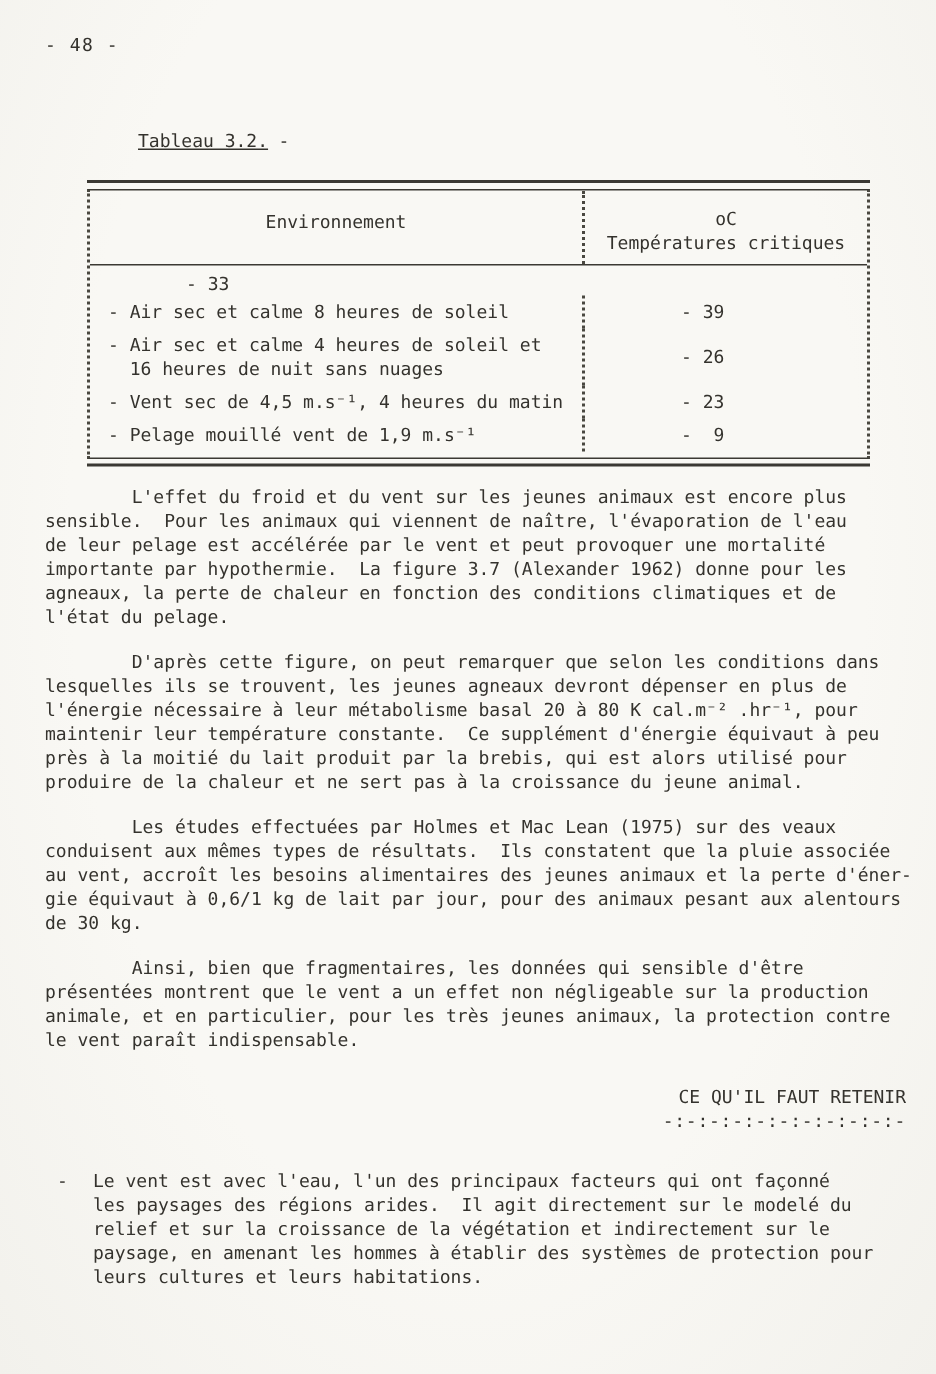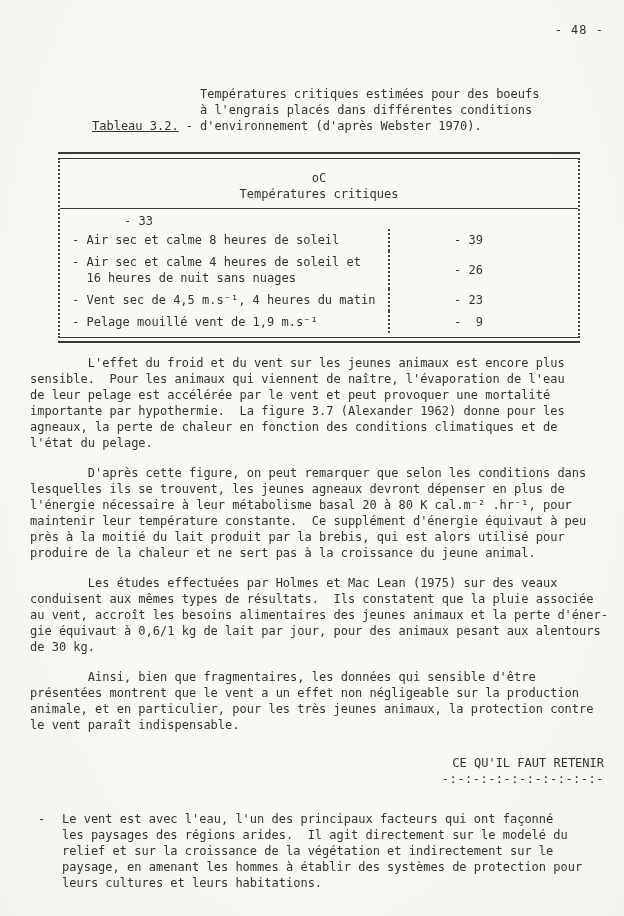--- a/index.html
+++ b/index.html
@@ -14,21 +14,21 @@
     line-height: 16px;
     overflow: hidden;
   }
   .page {
     width: 624px; height: 916px;
     box-sizing: border-box;
     padding: 22px 20px 0 30px;
     background: radial-gradient(ellipse at 50% 40%, #f9f8f4 60%, #f2f1ec 100%);
   }
   .page-number {
-    text-align: right;
+    text-align: left;
     letter-spacing: 1px;
   }
   .caption {
     margin: 48px 0 0 62px;
     display: flex;
     align-items: flex-end;
   }
   .caption-label {
     text-decoration: underline;
     white-space: pre;
@@ -95,28 +95,26 @@
 </head>
 <body>
 
 <div class="page">
 
   <div class="page-number">- 48 -</div>
 
   <div class="caption">
     <span class="caption-label">Tableau 3.2.</span>
     <span class="caption-sep">-</span>
-    <span class="caption-text">Températures critiques estimées pour des boeufs
-à l'engrais placés dans différentes conditions
-d'environnement (d'après Webster 1970).</span>
   </div>
 
   <div class="ttable">
     <div class="ttable-inner">
       <div class="thead">
+        <div class="th-env">Environnement</div>
         <div class="th-temp">
           <div>oC</div>
           <div>Températures critiques</div>
         </div>
       </div>
       <div class="tbody">
         <div class="trow">
           <div class="td-temp">- 33</div>
         </div>
         <div class="trow">

